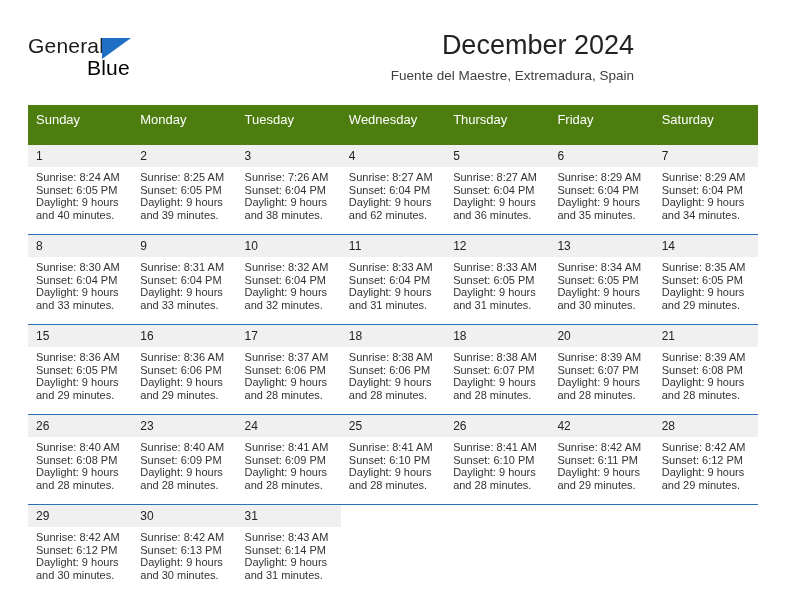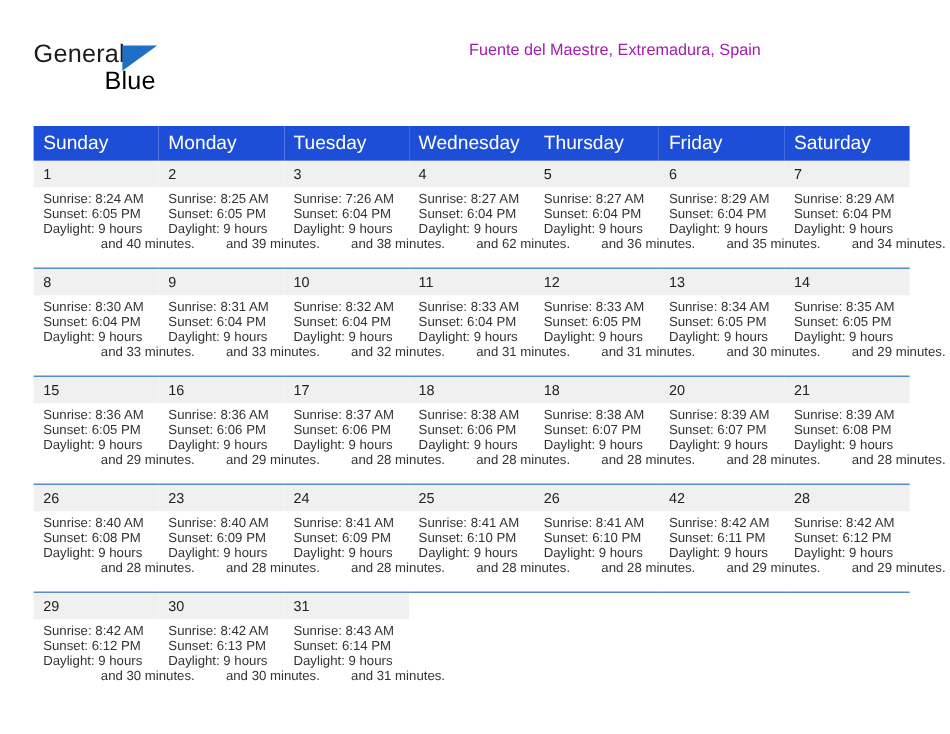--- a/index.html
+++ b/index.html
@@ -71,42 +71,42 @@
     text-align: right;
   }
   .cal-title {
     font-size: 27px;
     color: #222222;
     line-height: 34px;
     white-space: nowrap;
   }
   .cal-subtitle {
     font-size: 13.5px;
-    color: #a21caf;
+    color: #404040;
     line-height: 22px;
     margin-top: 3px;
     white-space: nowrap;
   }
 
   
   .calendar {
     position: absolute;
     left: 28px;
     top: 105px;
     width: 730px;
     border-collapse: collapse;
     table-layout: fixed;
   }
   .calendar th {
-    background: #1d4ed8;
+    background: #4d7c0f;
     color: #ffffff;
-    font-size: 16px;
+    font-size: 13px;
     font-weight: normal;
     text-align: left;
-    padding: 5px 0 5px 8px;
+    padding: 5px 0 16px 8px;
     height: 19px;
     border: none;
   }
   .calendar td {
     vertical-align: top;
     padding: 0;
     border: none;
     border-top: 1px solid #2e70b8;
     height: 89px;
     width: 104.28px;
@@ -129,37 +129,37 @@
     padding: 4px 6px 0 8px;
     font-size: 11px;
     line-height: 12.6px;
     color: #333333;
   }
   .details div {
     white-space: nowrap;
   }
   .daylight-line2 {
     white-space: nowrap;
-    margin-left: 48px;
   }
 </style>
 </head>
 <body>
 
 <div class="page">
 
   <div class="masthead">
 
     <div class="brand">
       <span class="brand-general">General</span>
       <span class="brand-flag"></span>
       <span class="brand-blue">Blue</span>
     </div>
 
     <div class="title-block">
+      <div class="cal-title">December 2024</div>
       <div class="cal-subtitle">Fuente del Maestre, Extremadura, Spain</div>
     </div>
 
   </div>
 
   <table class="calendar">
     <thead>
       <tr>
         <th>Sunday</th>
         <th>Monday</th>

